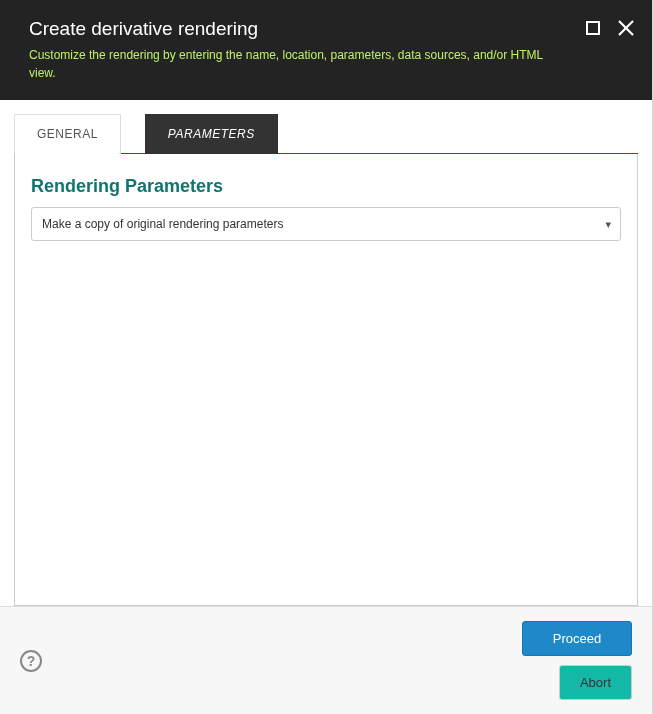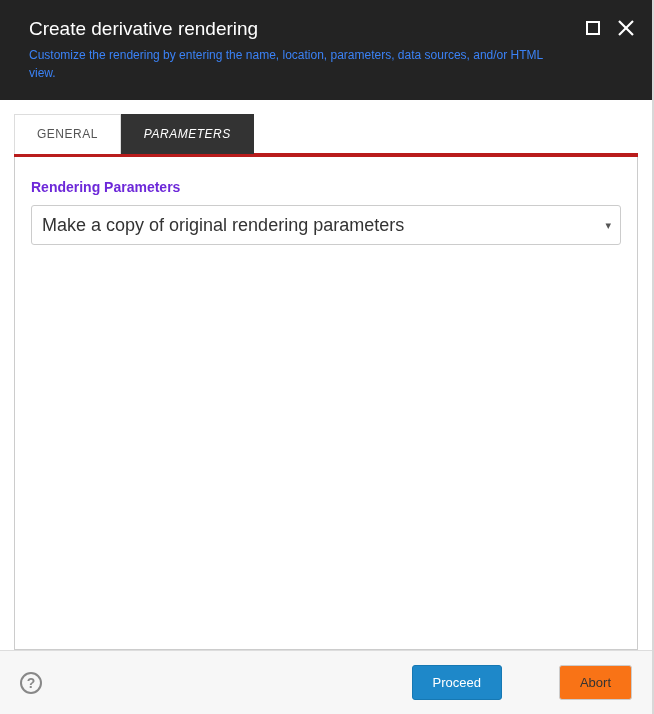--- a/index.html
+++ b/index.html
@@ -25,21 +25,21 @@
       padding: 18px 18px 18px 29px;
       position: relative;
     }
     .header-title {
       font-size: 19px;
       font-weight: 400;
       margin-bottom: 6px;
     }
     .header-subtitle {
       font-size: 12px;
-      color: #3b82f6;
+      color: #bef264;
       line-height: 1.5;
       max-width: 540px;
     }
     .header-controls {
       position: absolute;
       top: 18px;
       right: 16px;
       display: flex;
       gap: 16px;
       align-items: center;
@@ -59,21 +59,22 @@
     .close-x svg { width: 20px; height: 20px; display: block; }
     .close-x svg line { stroke: #fff; stroke-width: 2.2; }
     .body {
       padding: 14px 14px 0 14px;
       flex: 1;
       display: flex;
       flex-direction: column;
     }
     .tabs {
       display: flex;
-      border-bottom: 4px solid #b91c1c;
+      border-bottom: 1px solid #b91c1c;
+      gap: 24px;
     }
     .tab {
       padding: 12px 22px;
       font-size: 12px;
       letter-spacing: 0.5px;
       color: #555;
       cursor: pointer;
       border: 1px solid transparent;
       border-bottom: none;
       margin-bottom: -1px;
@@ -90,35 +91,35 @@
       border-top: 1px solid #ddd;
     }
     .tab:first-child { border-left: 1px solid #ddd; }
     .content {
       border: 1px solid #ccc;
       border-top: none;
       flex: 1;
       padding: 22px 16px;
     }
     .field-label {
-      font-size: 14px;
+      font-size: 18px;
       font-weight: 700;
-      color: #6d28d9;
+      color: #0f766e;
       margin-bottom: 10px;
     }
     .select-wrap {
       position: relative;
       width: 100%;
     }
     .select {
       width: 100%;
       border: 1px solid #ccc;
       border-radius: 3px;
       padding: 9px 30px 9px 10px;
-      font-size: 18px;
+      font-size: 12px;
       color: #333;
       background: #fff;
       appearance: none;
       -webkit-appearance: none;
       cursor: pointer;
     }
     .chevron {
       position: absolute;
       right: 10px;
       top: 50%;
@@ -143,36 +144,37 @@
       display: flex;
       align-items: center;
       justify-content: center;
       color: #888;
       font-size: 14px;
       font-weight: 700;
       cursor: pointer;
     }
     .footer-buttons {
       display: flex;
-      gap: 20px;
+      gap: 9px;
+      flex-direction: column;
     }
     .btn {
       padding: 9px 20px;
       font-size: 13px;
       border-radius: 3px;
       cursor: pointer;
       border: 1px solid transparent;
     }
     .btn-primary {
       background: #1e88c9;
       color: #fff;
       border: 1px solid #1678b3;
     }
     .btn-secondary {
-      background: #f97316;
+      background: #14b8a6;
       color: #333;
       border: 1px solid #ccc;
       margin-left: 37px;
     }
   </style>
 </head>
 <body>
 
 <div class="dialog">
   <div class="header">

